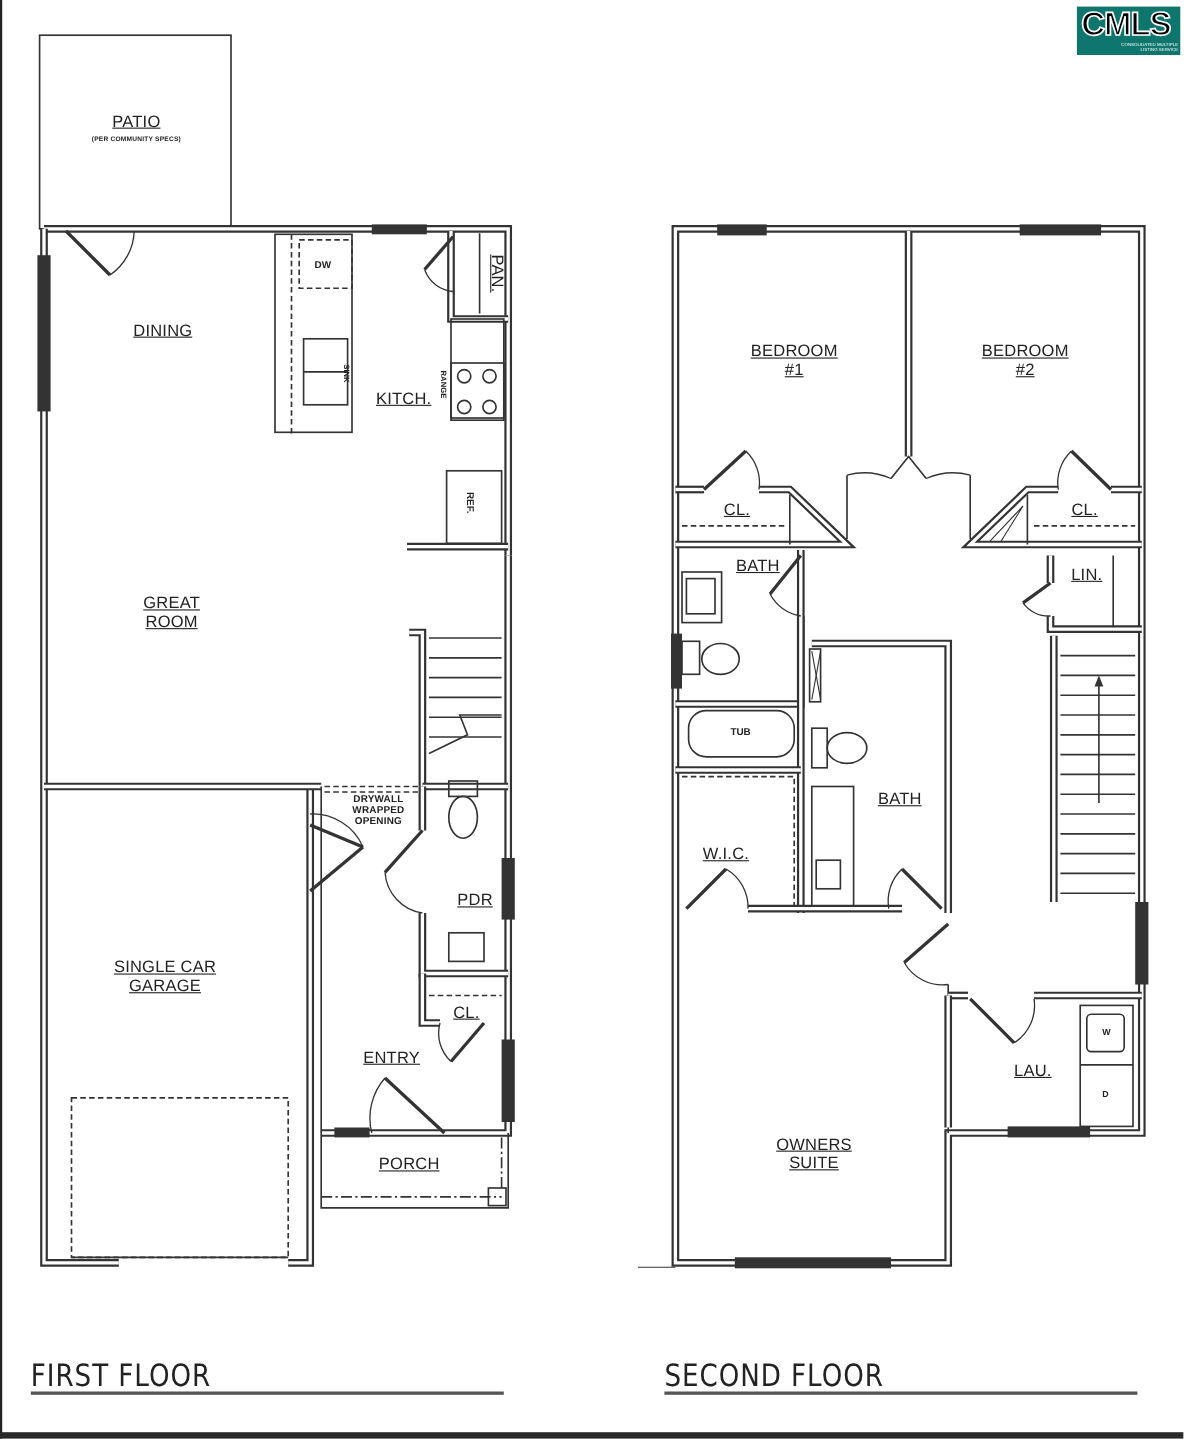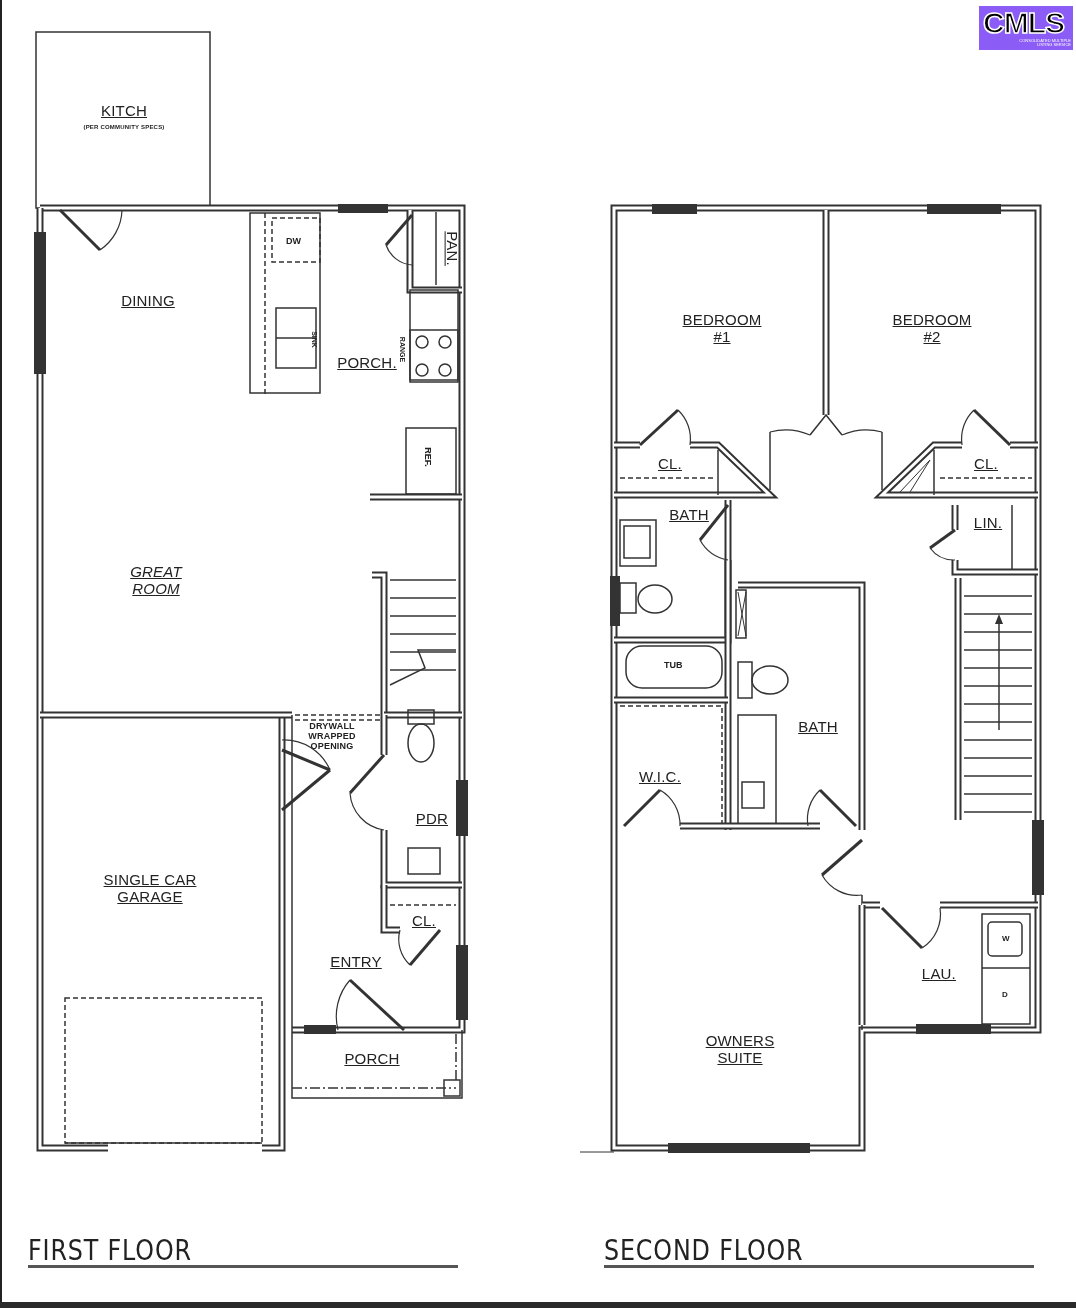--- a/index.html
+++ b/index.html
@@ -8,21 +8,21 @@
   .left-edge { position: absolute; left: 0; top: 0; width: 2px; height: 1308px; background: #222; }
   .bottom-strip { position: absolute; left: 0; top: 1302px; width: 1076px; height: 6px; background: #2a2a2a; }
   svg.plan { position: absolute; left: 0; top: 0; }
   .lbl { position: absolute; font-family: "Liberation Sans", sans-serif; color: #222; text-decoration: underline; text-align: center; white-space: pre-line; line-height: 1.15; letter-spacing: 0.2px; }
   .lbl-md { font-size: 15px; }
   .lbl-sm { font-size: 9px; font-weight: bold; text-decoration: none; line-height: 1.1; }
   .lbl-xs { font-size: 6px; font-weight: bold; text-decoration: none; }
   .fix { position: absolute; font-size: 9px; font-weight: bold; color: #222; font-family: "Liberation Sans", sans-serif; }
   .floor-title { position: absolute; font-family: "DejaVu Sans", sans-serif; font-size: 28px; color: #222; letter-spacing: 1px; transform: scaleX(0.85); transform-origin: left top; }
   .floor-rule { position: absolute; height: 3px; background: #555; }
-  .logo { position: absolute; left: 979px; top: 6px; width: 94px; height: 44px; background: #8b5cf6; color: #fff; }
+  .logo { position: absolute; left: 979px; top: 6px; width: 94px; height: 44px; background: #0f766e; color: #fff; }
   .logo-main { position: absolute; left: 4px; top: 0px; font-family: "Liberation Sans", sans-serif; font-size: 30px; font-weight: bold; letter-spacing: -1px; color: #000; -webkit-text-stroke: 1.5px #fff; }
   .logo-sub { position: absolute; left: 34px; top: 33px; font-size: 4px; color: #fff; line-height: 1; width: 58px; text-align: right; }
 </style>
 </head>
 <body>
 
 <div class="frame">
   <div class="left-edge"></div>
   <div class="bottom-strip"></div>
 
@@ -252,34 +252,34 @@
       <rect x="988" y="922" width="34" height="34" rx="4" class="t"></rect>
 
       <rect x="652" y="204" width="45" height="10" class="win"></rect>
       <rect x="927" y="204" width="74" height="10" class="win"></rect>
       <rect x="1032" y="820" width="12" height="75" class="win"></rect>
       <rect x="916" y="1024" width="75" height="10" class="win"></rect>
       <rect x="668" y="1143" width="142" height="10" class="win"></rect>
     </g>
   </svg>
 
-  <div class="lbl lbl-md" style="left:96px; top:102px; width:56px;">KITCH</div>
+  <div class="lbl lbl-md" style="left:96px; top:102px; width:56px;">PATIO</div>
   <div class="lbl lbl-xs" style="left:60px; top:124px; width:128px;">(PER COMMUNITY SPECS)</div>
   <div class="lbl lbl-md" style="left:110px; top:292px; width:76px;">DINING</div>
-  <div class="lbl lbl-md" style="left:332px; top:354px; width:70px;">PORCH.</div>
+  <div class="lbl lbl-md" style="left:332px; top:354px; width:70px;">KITCH.</div>
   <div class="lbl lbl-md" style="left:432px; top:240px; width:40px; transform: rotate(90deg); transform-origin: center;">PAN.</div>
   <div class="fix" style="left:286px; top:236px;">DW</div>
   <div class="fix" style="left:418px; top:452px; transform: rotate(90deg);">REF.</div>
   <div class="fix" style="left:306px; top:336px; font-size:7px; transform: rotate(90deg);">SINK</div>
   <div class="fix" style="left:390px; top:346px; font-size:7px; transform: rotate(90deg);">RANGE</div>
-  <div class="lbl lbl-md" style="left:112px; top:563px; width:88px;font-style:italic;">GREAT
+  <div class="lbl lbl-md" style="left:112px; top:540px; width:88px;">GREAT
 ROOM</div>
   <div class="lbl lbl-md" style="left:90px; top:871px; width:120px;">SINGLE CAR
 GARAGE</div>
-  <div class="lbl lbl-sm" style="left:292px; top:722px; width:80px;">DRYWALL
+  <div class="lbl lbl-sm" style="left:304px; top:722px; width:80px;">DRYWALL
 WRAPPED
 OPENING</div>
   <div class="lbl lbl-md" style="left:400px; top:810px; width:48px;text-align:right;">PDR</div>
   <div class="lbl lbl-md" style="left:404px; top:912px; width:40px;">CL.</div>
   <div class="lbl lbl-md" style="left:318px; top:953px; width:76px;">ENTRY</div>
   <div class="lbl lbl-md" style="left:334px; top:1050px; width:76px;">PORCH</div>
 
   <div class="lbl lbl-md" style="left:670px; top:311px; width:104px;">BEDROOM
 #1</div>
   <div class="lbl lbl-md" style="left:880px; top:311px; width:104px;">BEDROOM

